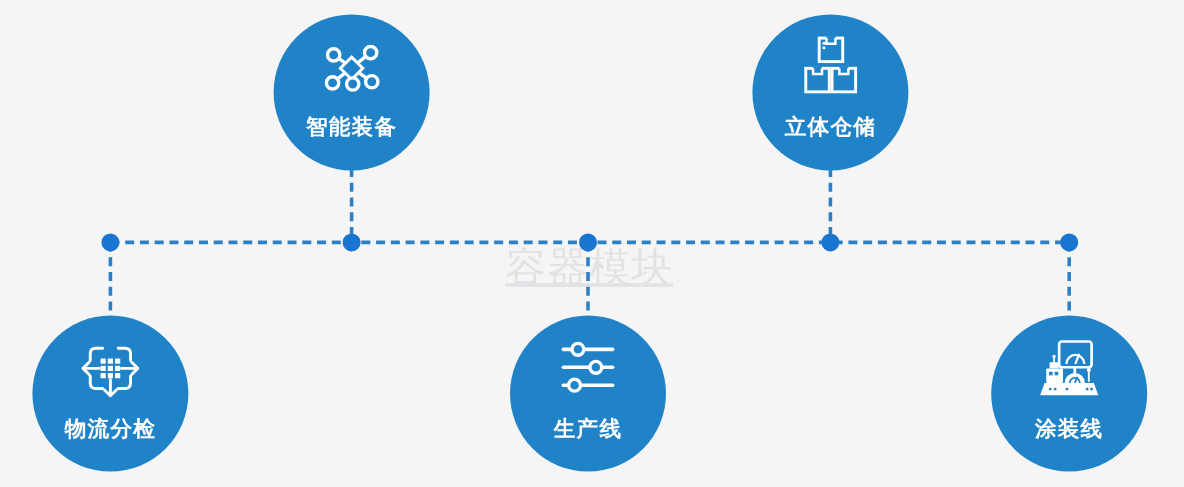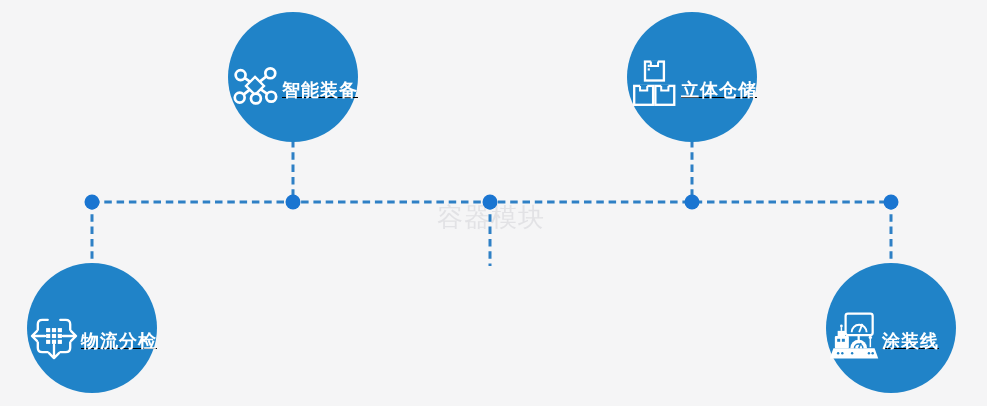--- a/index.html
+++ b/index.html
@@ -18,49 +18,49 @@
   .stage{
     position:relative;
     width:987px;height:406px;
     background:var(--bg);
     overflow:hidden;
   }
   .watermark{
     position:absolute;
     left:391px;top:200px;width:200px;
     text-align:center;
-    font-size:26px;
+    font-size:34px;
     letter-spacing:1px;
     color:var(--watermark-color);
     z-index:1;
     user-select:none;
+    text-decoration:underline;
   }
   .connectors{
     position:absolute;left:0;top:0;
     z-index:2;
   }
   .connectors line{
     stroke:var(--line-color);
     stroke-width:3;
     stroke-dasharray:7.5 4.8;
   }
   .connectors .junction{
     fill:var(--dot-color);
   }
   .node{
     position:absolute;
     width:130px;height:130px;
     border-radius:50%;
     background:var(--node-fill);
     z-index:3;
     display:flex;
-    flex-direction:row;
+    flex-direction:column;
     align-items:center;
     padding-top:16px;
-    text-decoration:underline;
   }
   .node .icon{width:56px;height:56px;display:block;}
   .node .icon svg{width:100%;height:100%;display:block;}
   .node .label{
     margin-top:10px;
     font-size:18px;
     font-weight:bold;
     letter-spacing:1px;
     color:var(--label-color);
     white-space:nowrap;
@@ -167,20 +167,37 @@
           <rect x="34.2" y="27.7" width="4.6" height="4.6"></rect>
           <rect x="21.2" y="34.2" width="4.6" height="4.6"></rect>
           <rect x="27.7" y="34.2" width="4.6" height="4.6"></rect>
           <rect x="34.2" y="34.2" width="4.6" height="4.6"></rect>
         </g>
       </svg>
     </span>
     <span class="label">物流分检</span>
   </div>
 
+  <div class="node node-production">
+    <span class="icon">
+      <svg viewBox="0 0 60 60">
+        <g stroke="#fff" stroke-width="3.2" stroke-linecap="round">
+          <line x1="8" y1="13" x2="52" y2="13"></line>
+          <line x1="8" y1="29" x2="52" y2="29"></line>
+          <line x1="8" y1="45" x2="52" y2="45"></line>
+        </g>
+        <g class="nodefill" stroke="#fff" stroke-width="3">
+          <circle cx="21" cy="13" r="5.3"></circle>
+          <circle cx="37" cy="29" r="5.3"></circle>
+          <circle cx="18" cy="45" r="5.3"></circle>
+        </g>
+      </svg>
+    </span>
+    <span class="label">生产线</span>
+  </div>
 
   <div class="node node-painting">
     <span class="icon">
       <svg viewBox="0 0 60 60">
         <rect x="21" y="6" width="29" height="23" rx="2.5" fill="none" stroke="#fff" stroke-width="2.4"></rect>
         <path d="M27.5,26 A8,8 0 0 1 43.5,26" fill="none" stroke="#fff" stroke-width="2"></path>
         <line x1="35.5" y1="26" x2="39" y2="17" stroke="#fff" stroke-width="2"></line>
         <line x1="35" y1="29" x2="35" y2="35" stroke="#fff" stroke-width="2.4"></line>
         <polygon points="8,43 52,43 56,54 4,54" fill="#fff"></polygon>
         <path d="M26,43 A9,9 0 0 1 44,43 Z" fill="#fff"></path>

